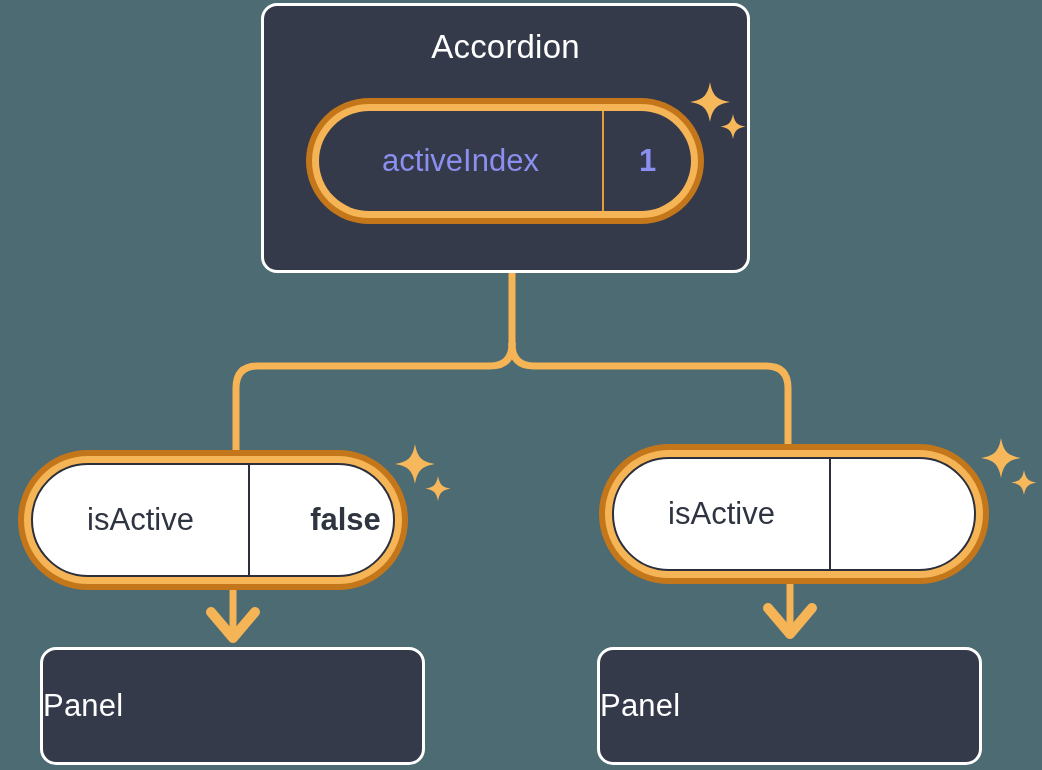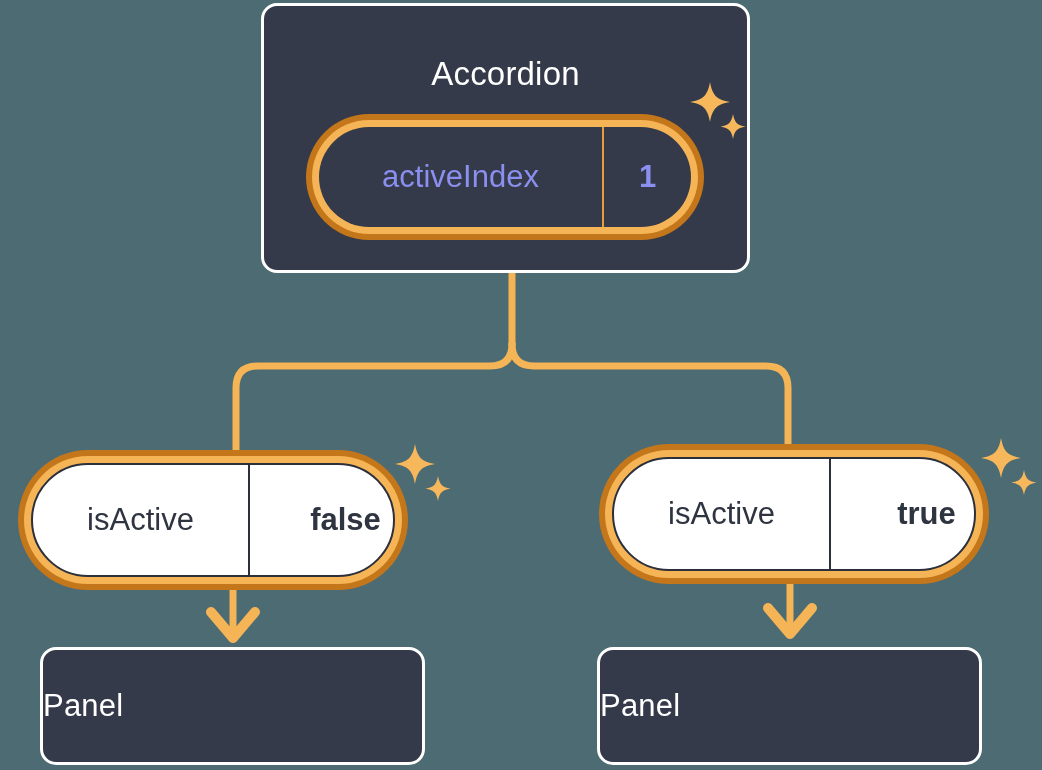--- a/index.html
+++ b/index.html
@@ -53,21 +53,21 @@
   }
 
   
   #accordion-box {
     left: 261px;
     top: 3px;
     width: 489px;
     height: 270px;
   }
   #accordion-box .compbox-title {
-    margin-top: 49px;
+    margin-top: 22px;
   }
 
   
   .panel-box {
     width: 385px;
     height: 118px;
     display: flex;
     align-items: center;
     justify-content: flex-start;
   }
@@ -143,21 +143,20 @@
     font-weight: 700;
     flex: 1 1 auto;
     padding-left: 48px;
   }
 
   #pill-active-index {
     left: 306px;
     top: 98px;
     width: 398px;
     height: 126px;
-    margin-top: 16px;
   }
   #pill-is-active-left {
     left: 18px;
     top: 450px;
     width: 390px;
     height: 140px;
   }
   #pill-is-active-left .pill-key { flex: 0 0 217px; }
 
   #pill-is-active-right {
@@ -235,21 +234,20 @@
   </svg>
 
   <div class="compbox panel-box" id="panel-left">
     <div class="compbox-title">Panel</div>
   </div>
 
   <div class="pill-outer pill-purple" id="pill-is-active-right">
     <div class="pill-mid">
       <div class="pill-inner">
         <div class="pill-key">isActive</div>
-        <div class="pill-val">true</div>
       </div>
     </div>
   </div>
 
   <svg class="sparkle-group" id="sparkle-right-pill" width="62" height="68" viewBox="0 0 62 68">
     <path d="M23 2 C25.5 15.5 29.5 19.5 43 22 C29.5 24.5 25.5 28.5 23 42 C20.5 28.5 16.5 24.5 3 22 C16.5 19.5 20.5 15.5 23 2 Z" fill="#f7b85c"></path>
     <path d="M46 34 C47.6 42.5 50 45 58.5 46.6 C50 48.2 47.6 50.6 46 59 C44.4 50.6 42 48.2 33.5 46.6 C42 45 44.4 42.5 46 34 Z" fill="#f7b85c"></path>
   </svg>
 
   <div class="compbox panel-box" id="panel-right">

